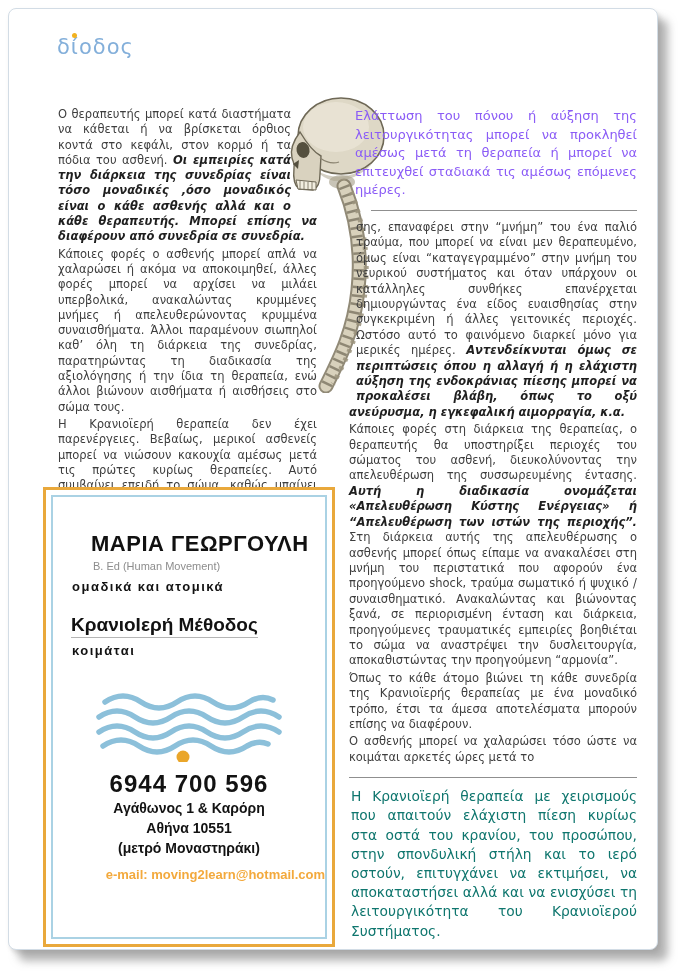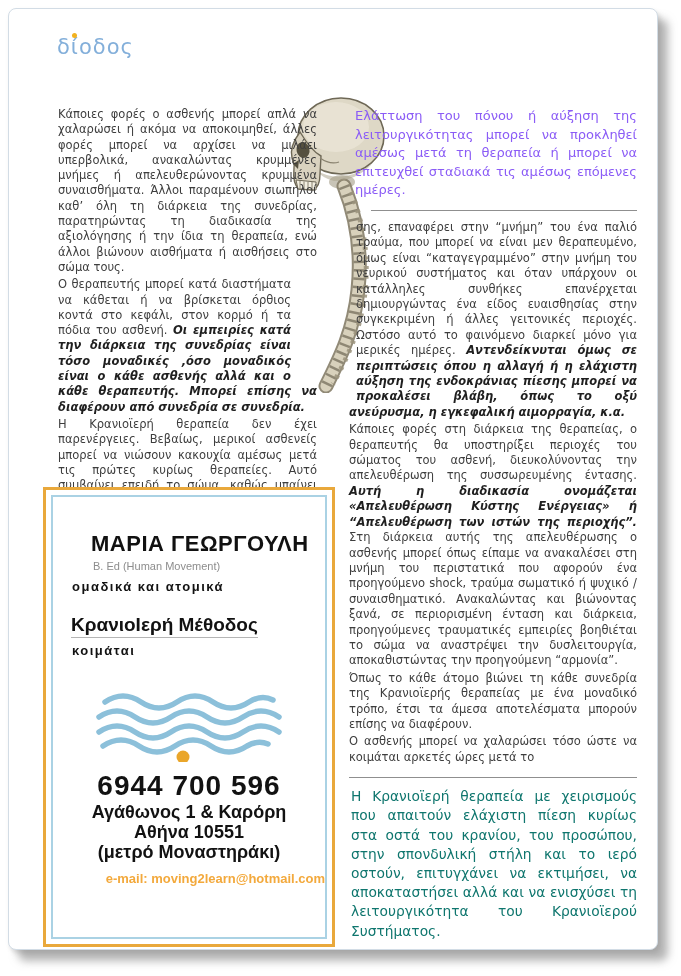--- a/index.html
+++ b/index.html
@@ -69,22 +69,22 @@
   .ad-name {
     margin:34px 0 0 38px; font-weight:bold; font-size:22px;
     letter-spacing:0.5px; color:#111;
   }
   .ad-cred { margin:3px 0 0 40px; font-size:11px; color:#8d8d8d; }
   .ad-svc { margin:44px 0 0 18px; font-size:19px; font-weight:bold; }
   .ad-svc.svc2 { margin-top:20px; }
   .svc-u { border-bottom:1px solid #b5b5b5; padding-bottom:2px; }
   .ad-sub { margin:7px 0 0 19px; font-size:13px; font-weight:bold; letter-spacing:1.5px; }
   .ad-waves { display:block; margin:34px auto 0 auto; width:196px; height:70px; }
-  .ad-phone { margin-top:8px; text-align:center; font-size:28px; font-weight:bold; letter-spacing:1px; }
-  .ad-addr { text-align:center; font-size:18px; font-weight:bold; line-height:20px; }
+  .ad-phone { margin-top:8px; text-align:center; font-size:24px; font-weight:bold; letter-spacing:1px; }
+  .ad-addr { text-align:center; font-size:14px; font-weight:bold; line-height:20px; }
   .ad-email, .ad-web { text-align:right; font-size:13px; font-weight:bold; color:#f3a93c; }
   .ad-email { margin-top:9px; }
 </style>
 </head>
 <body>
 
 <div class="sheet">
 
   <div class="logo"><span>δ</span><span class="iota"><span>ί</span><span class="logo-dot"></span></span><span>οδος</span></div>
 
@@ -107,22 +107,22 @@
 
     <path d="M7,70 L13,66 L12,75 Z" fill="#55503f"></path>
 
     <path d="M10,86 L30,88 L30,96 L12,95 Z" fill="#f2eee0" stroke="#6e6856" stroke-width="1"></path>
     <path d="M14,87 L14,95 M18,87.5 L18,95.5 M22,88 L22,96 M26,88 L26,96" stroke="#6e6856" stroke-width="0.8"></path>
 
     <path d="M34,64 Q44,71 53,68" stroke="#8a8370" stroke-width="1.2" fill="none"></path>
   </svg>
 
   <div class="col-left">
+    <p><span class="skull-spacer"></span><span>Ο θεραπευτής μπορεί κατά διαστήματα να κάθεται ή να βρίσκεται όρθιος κοντά στο κεφάλι, στον κορμό ή τα πόδια του ασθενή. </span><b class="bi">Οι εμπειρίες κατά την διάρκεια της συνεδρίας είναι τόσο μοναδικές ,όσο μοναδικός είναι ο κάθε ασθενής αλλά και ο κάθε θεραπευτής. Μπορεί επίσης να διαφέρουν από συνεδρία σε συνεδρία.</b></p>
     <p>Κάποιες φορές ο ασθενής μπορεί απλά να χαλαρώσει ή ακόμα να αποκοιμηθεί, άλλες φορές μπορεί να αρχίσει να μιλάει υπερβολικά, ανακαλώντας κρυμμένες μνήμες ή απελευθερώνοντας κρυμμένα συναισθήματα. Άλλοι παραμένουν σιωπηλοί καθ’ όλη τη διάρκεια της συνεδρίας, παρατηρώντας τη διαδικασία της αξιολόγησης ή την ίδια τη θεραπεία, ενώ άλλοι βιώνουν αισθήματα ή αισθήσεις στο σώμα τους.</p>
-    <p><span class="skull-spacer"></span><span>Ο θεραπευτής μπορεί κατά διαστήματα να κάθεται ή να βρίσκεται όρθιος κοντά στο κεφάλι, στον κορμό ή τα πόδια του ασθενή. </span><b class="bi">Οι εμπειρίες κατά την διάρκεια της συνεδρίας είναι τόσο μοναδικές ,όσο μοναδικός είναι ο κάθε ασθενής αλλά και ο κάθε θεραπευτής. Μπορεί επίσης να διαφέρουν από συνεδρία σε συνεδρία.</b></p>
     <p>Η Κρανιοϊερή θεραπεία δεν έχει παρενέργειες. Βεβαίως, μερικοί ασθενείς μπορεί να νιώσουν κακουχία αμέσως μετά τις πρώτες κυρίως θεραπείες. Αυτό συμβαίνει επειδή το σώμα, καθώς μπαίνει στην φάση της απελευθέρω-</p>
   </div>
 
   <div class="col-right">
     <div class="intro">Ελάττωση του πόνου ή αύξηση της λειτουργικότητας μπορεί να προκληθεί αμέσως μετά τη θεραπεία ή μπορεί να επιτευχθεί σταδιακά τις αμέσως επόμενες ημέρες.</div>
     <hr class="divider">
     <div class="rc-body">
       <span class="spine-spacer"></span>
       <p><span>σης, επαναφέρει στην “μνήμη” του ένα παλιό τραύμα, που μπορεί να είναι μεν θεραπευμένο, όμως είναι “καταγεγραμμένο” στην μνήμη του νευρικού συστήματος και όταν υπάρχουν οι κατάλληλες συνθήκες επανέρχεται δημιουργώντας ένα είδος ευαισθησίας στην συγκεκριμένη ή άλλες γειτονικές περιοχές. Ωστόσο αυτό το φαινόμενο διαρκεί μόνο για μερικές ημέρες. </span><b>Αντενδείκνυται όμως σε περιπτώσεις όπου η αλλαγή ή η ελάχιστη αύξηση της ενδοκράνιας πίεσης μπορεί να προκαλέσει βλάβη, όπως το οξύ ανεύρυσμα, η εγκεφαλική αιμορραγία, κ.α.</b></p>
       <p><span>Κάποιες φορές στη διάρκεια της θεραπείας, ο θεραπευτής θα υποστηρίξει περιοχές του σώματος του ασθενή, διευκολύνοντας την απελευθέρωση της συσσωρευμένης έντασης. </span><b>Αυτή η διαδικασία ονομάζεται «Απελευθέρωση Κύστης Ενέργειας» ή “Απελευθέρωση των ιστών της περιοχής”. </b><span>Στη διάρκεια αυτής της απελευθέρωσης ο ασθενής μπορεί όπως είπαμε να ανακαλέσει στη μνήμη του περιστατικά που αφορούν ένα προηγούμενο shock, τραύμα σωματικό ή ψυχικό / συναισθηματικό. Ανακαλώντας και βιώνοντας ξανά, σε περιορισμένη ένταση και διάρκεια, προηγούμενες τραυματικές εμπειρίες βοηθιέται το σώμα να αναστρέψει την δυσλειτουργία, αποκαθιστώντας την προηγούμενη “αρμονία”.</span></p>

